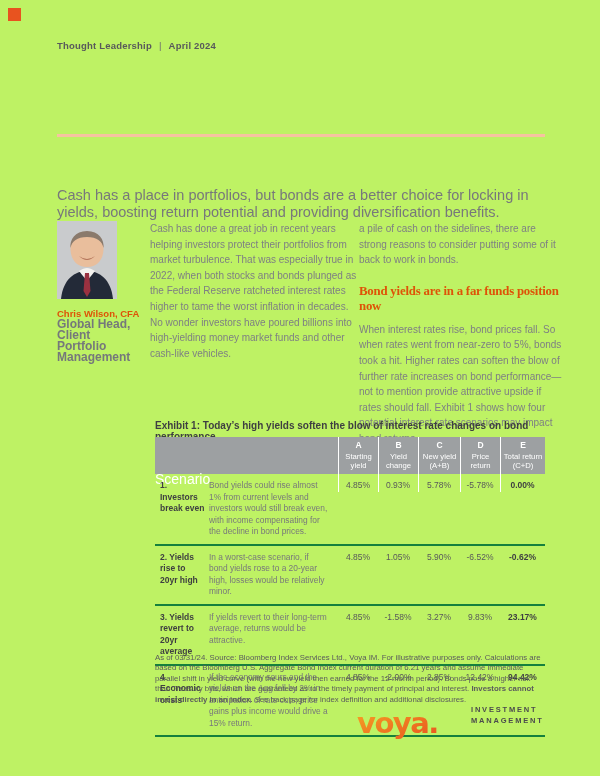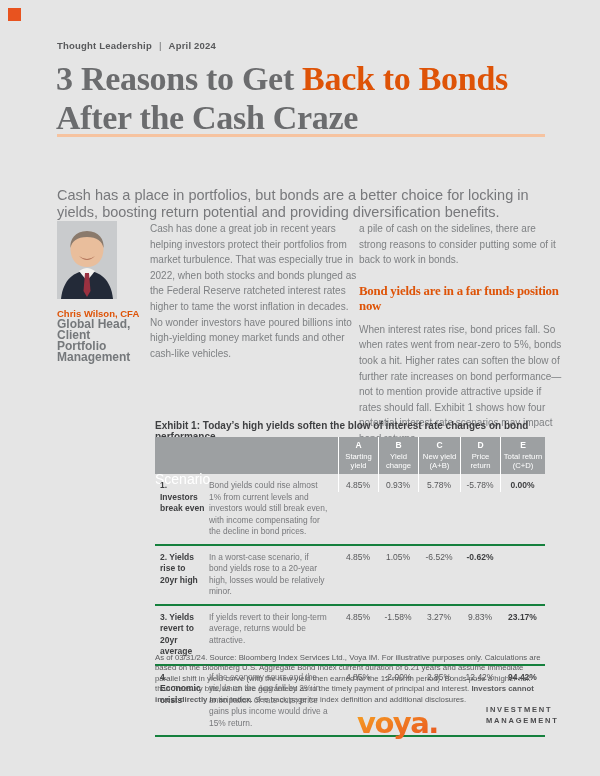--- a/index.html
+++ b/index.html
@@ -1,18 +1,18 @@
 <!DOCTYPE html>
 <html><head>
 <meta charset="utf-8">
 <style>
   * { margin:0; padding:0; box-sizing:border-box; }
   html,body { background:#ffffff; }
   body { font-family:"Liberation Sans", sans-serif; }
-  .page { position:relative; width:600px; height:776px; background:#e5e5e5; overflow:hidden; }
+  .page { position:relative; width:600px; height:776px; background:#bef264; overflow:hidden; }
 
   .corner-mark { position:absolute; left:8px; top:8px; width:13px; height:13px; background:#E8531F; }
 
   .eyebrow { position:absolute; left:57px; top:40px; font-size:9.5px; font-weight:bold; color:#58595B; letter-spacing:.2px; }
   .eyebrow .pipe { margin:0 7px; color:#6c6d6f; font-weight:normal; }
 
   .title { position:absolute; left:56px; top:59px; font-family:"Liberation Serif", serif; font-size:34px; line-height:39px; color:#6B6C6E; letter-spacing:-.3px; }
   .title .hl { color:#DE5307; }
 
   .rule { position:absolute; left:57px; top:134px; width:488px; height:2.5px; background:#F6C3A0; }
@@ -43,37 +43,33 @@
   .tbody .grid-row { border-bottom:2px solid #15803d; }
   .td { padding-top:6px; padding-bottom:6px; }
   .td.name { font-size:8.5px; font-weight:bold; color:#3E3F41; line-height:11.5px; padding-left:5px; padding-right:4px; }
   .td.desc { font-size:8.4px; color:#77787B; line-height:11.5px; padding-right:10px; }
   .td.val { font-size:8.5px; color:#58595B; text-align:center; }
   .td.val.total { font-weight:bold; color:#3E3F41; }
 
   .footnote { position:absolute; left:155px; top:653px; width:392px; font-size:7.8px; line-height:10.4px; color:#5A5B5D; }
 
   .logo { position:absolute; left:357px; top:704px; display:flex; align-items:flex-start; }
-  .logo .tagline { margin-left:31px; font-size:7.5px; font-weight:bold; letter-spacing:1.8px; color:#4B4B4D; line-height:11px; }
+  .logo .tagline { margin-left:16px; font-size:7.5px; font-weight:bold; letter-spacing:1.8px; color:#4B4B4D; line-height:11px; }
 </style>
 </head>
 <body>
 
 <div class="page">
 
   <div class="corner-mark"></div>
 
   <div class="eyebrow">
     <span>Thought Leadership</span><span class="pipe">|</span><span>April 2024</span>
   </div>
 
-  <h1 class="title">
-    <div class="title-line"><span>3 Reasons to Get </span><span class="hl">Back to Bonds</span></div>
-    <div class="title-line">After the Cash Craze</div>
-  </h1>
 
   <div class="rule"></div>
 
   <div class="subtitle">Cash has a place in portfolios, but bonds are a better choice for locking in yields, boosting return potential and providing diversification benefits.</div>
 
   <div class="author">
     <svg class="photo" viewBox="0 0 60 78" xmlns="http://www.w3.org/2000/svg">
       <rect x="0" y="0" width="60" height="78" fill="#C9CBCD"></rect>
       <path d="M30 12 C19 12 13 20 13.5 29 C14 38 19 46 30 46 C41 46 46 38 46.5 29 C47 20 41 12 30 12 Z" fill="#E9BE9C"></path>
       <path d="M30 10 C18 10 12.5 19 13.5 27 C15 20 20 16 30 16 C40 16 45 20 46.5 27 C47.5 19 42 10 30 10 Z" fill="#8A7A6C"></path>
@@ -134,20 +130,21 @@
         <div class="td val">0.93%</div>
         <div class="td val">5.78%</div>
         <div class="td val">-5.78%</div>
         <div class="td val total">0.00%</div>
       </div>
       <div class="grid-row">
         <div class="td name">2. Yields rise to 20yr high</div>
         <div class="td desc">In a worst-case scenario, if bond yields rose to a 20-year high, losses would be relatively minor.</div>
         <div class="td val">4.85%</div>
         <div class="td val">1.05%</div>
+        <div class="td val">5.90%</div>
         <div class="td val">-6.52%</div>
         <div class="td val total">-0.62%</div>
       </div>
       <div class="grid-row">
         <div class="td name">3. Yields revert to 20yr average</div>
         <div class="td desc">If yields revert to their long-term average, returns would be attractive.</div>
         <div class="td val">4.85%</div>
         <div class="td val">-1.58%</div>
         <div class="td val">3.27%</div>
         <div class="td val">9.83%</div>

